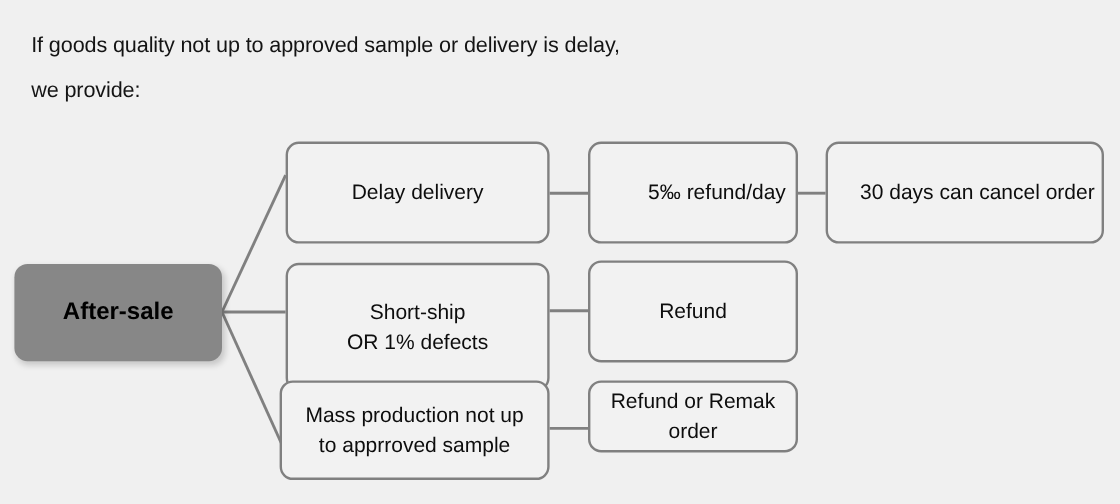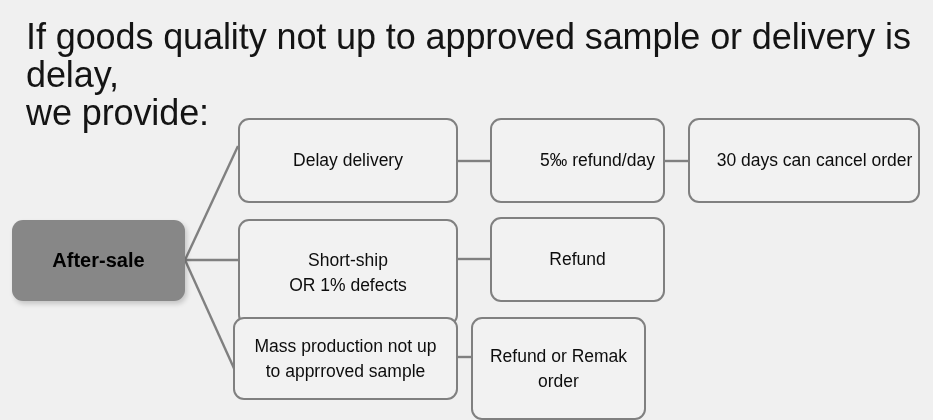--- a/index.html
+++ b/index.html
@@ -22,21 +22,21 @@
     height: 420px;
     background: #f0f0f0;
   }
 
   
   #title {
     position: absolute;
     left: 26px;
     top: 18px;
     width: 890px;
-    font-size: 36px;
+    font-size: 18px;
     line-height: 38px;
     color: #141414;
     letter-spacing: -0.1px;
     white-space: pre-line;
     font-weight: 400;
   }
 
   
   #connectors {
     position: absolute;
@@ -88,21 +88,21 @@
   #node-root        { left: 12px;  top: 220px; width: 173px; height: 81px; }
 
   #node-r1c1 { left: 238px; top: 118px; width: 220px; height: 85px; }
   #node-r1c2 { left: 490px; top: 118px; width: 175px; height: 85px; padding-left: 40px; }
   #node-r1c3 { left: 688px; top: 118px; width: 232px; height: 85px; padding-left: 21px; }
 
   #node-r2c1 { left: 238px; top: 219px; width: 220px; height: 107px; }
   #node-r2c2 { left: 490px; top: 217px; width: 175px; height: 85px; }
 
   #node-r3c1 { left: 233px; top: 317px; width: 225px; height: 83px; }
-  #node-r3c2 { left: 471px; top: 317px; width: 175px; height: 103px; }
+  #node-r3c2 { left: 490px; top: 317px; width: 175px; height: 60px; }
 </style>
 </head>
 <body>
 
 <div id="slide">
 
   <div id="title">If goods quality not up to approved sample or delivery is delay,
 we provide:</div>
 
   <svg id="connectors" viewBox="0 0 933 420" width="933" height="420" xmlns="http://www.w3.org/2000/svg">

